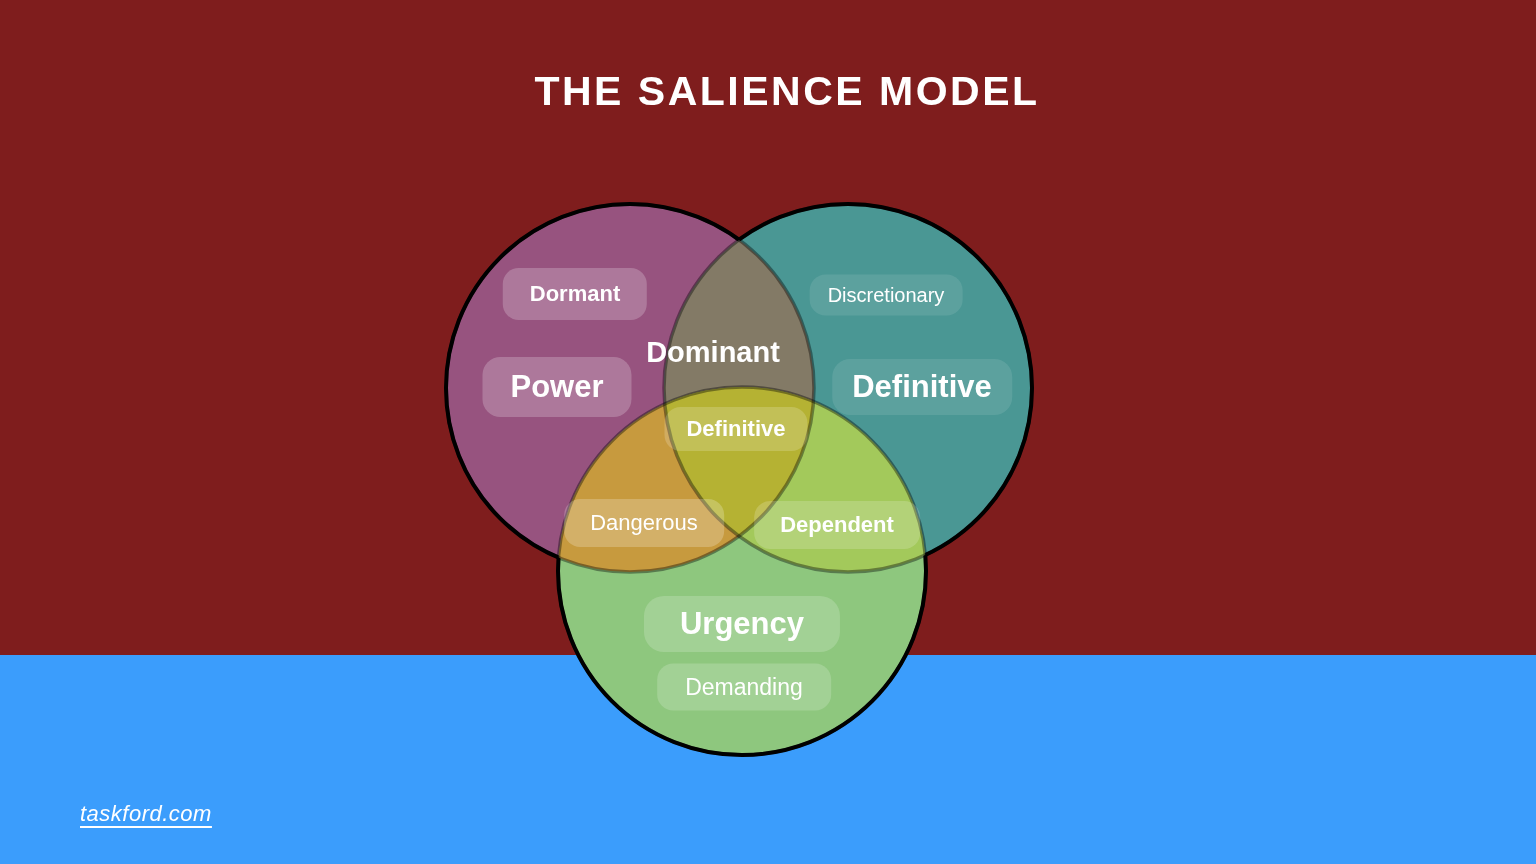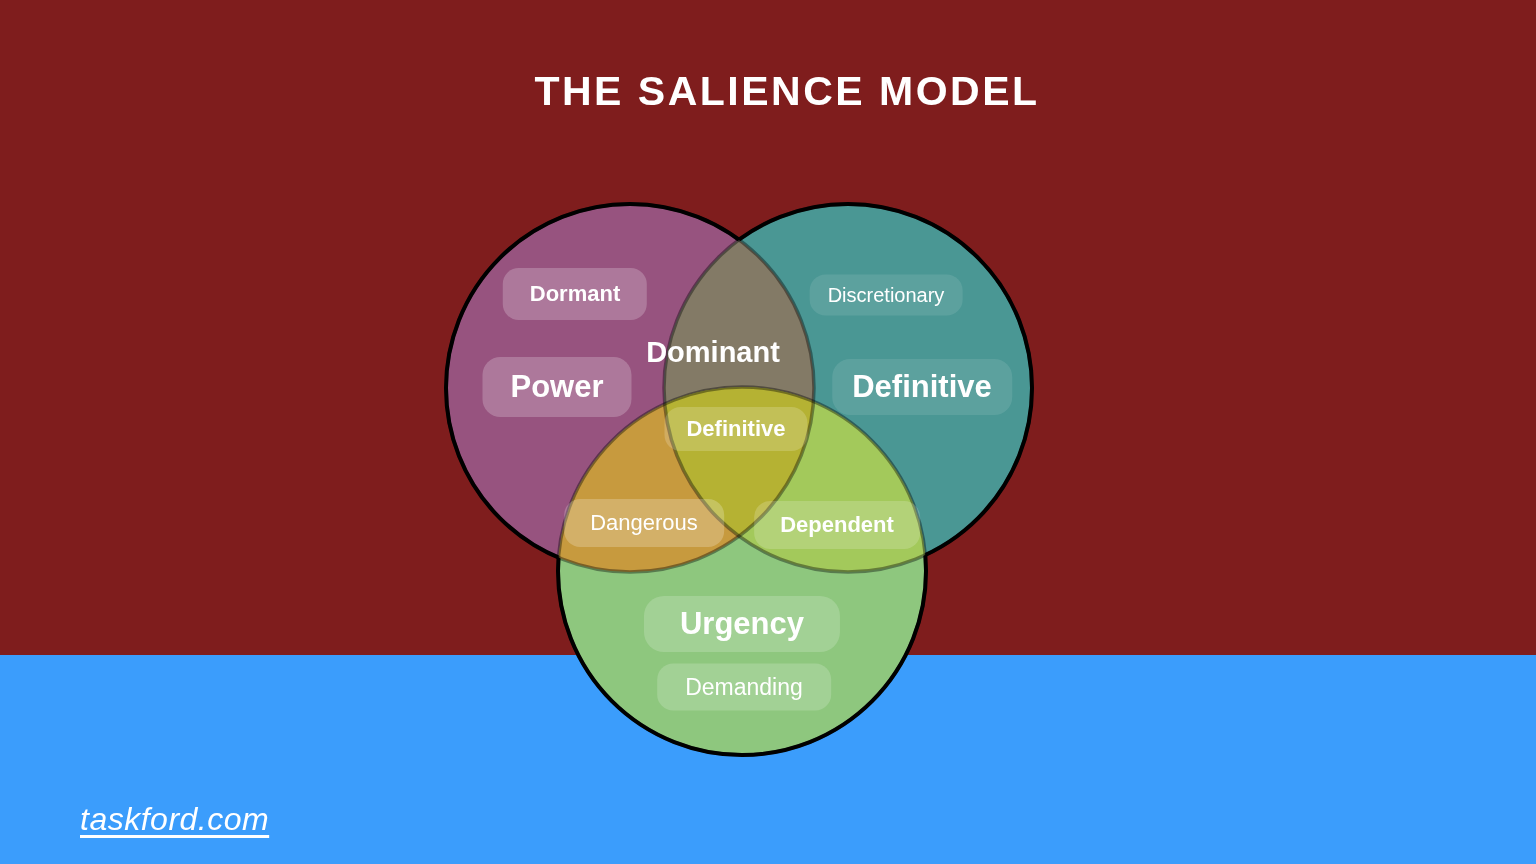--- a/index.html
+++ b/index.html
@@ -54,21 +54,21 @@
   .lbl-dangerous     { left: 644px; top: 523px; font-size: 22px; font-weight: 400; padding: 11px 26px; }
   .lbl-dependent     { left: 837px; top: 525px; font-size: 22px; font-weight: 700; padding: 11px 26px; }
   .lbl-urgency       { left: 742px; top: 624px; font-size: 31px; font-weight: 700; padding: 10px 36px; border-radius: 20px; }
   .lbl-demanding     { left: 744px; top: 687px; font-size: 23px; font-weight: 400; padding: 10px 28px; }
 
   .footer-link {
     position: absolute;
     left: 80px;
     top: 801px;
     color: #ffffff;
-    font-size: 32px;
+    font-size: 22px;
     font-style: italic;
     letter-spacing: 0.5px;
     text-decoration: underline;
     text-underline-offset: 5px;
     cursor: pointer;
   }
 </style>
 </head>
 <body>
 

